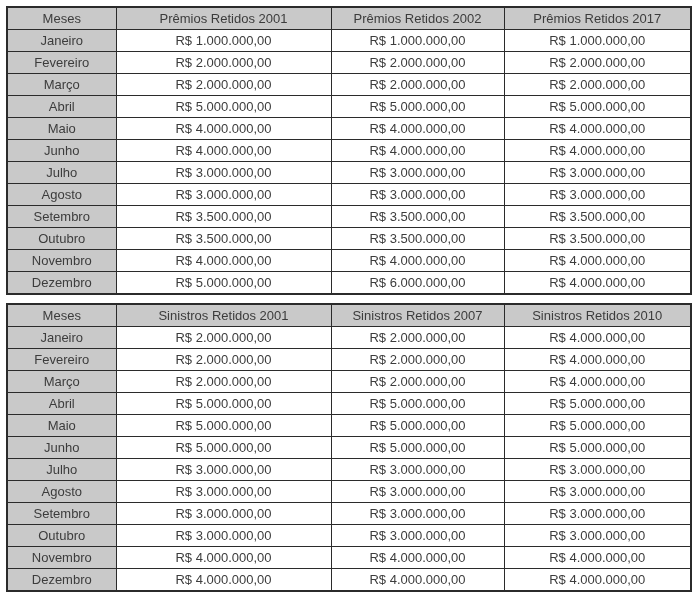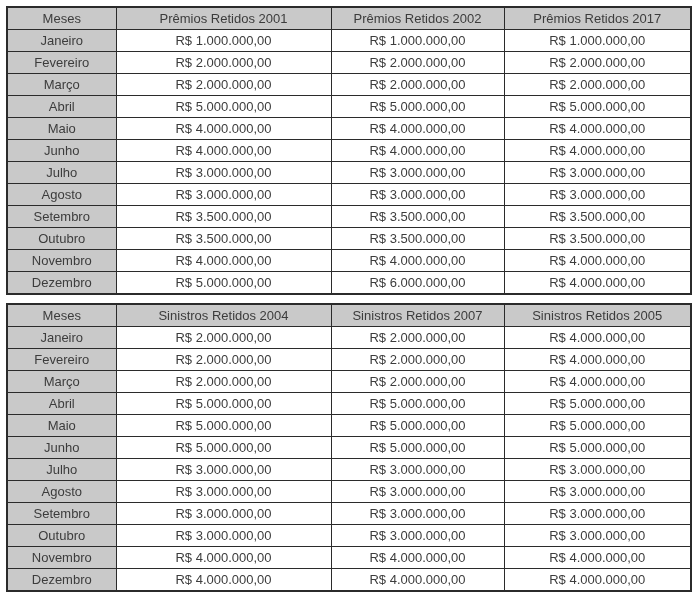--- a/index.html
+++ b/index.html
@@ -147,23 +147,23 @@
   <table class="data-table" data-table="1">
       <colgroup>
         <col class="c0">
         <col class="c1">
         <col class="c2">
         <col class="c3">
       </colgroup>
       <thead>
         <tr>
           <th>Meses</th>
-          <th>Sinistros Retidos 2004</th>
+          <th>Sinistros Retidos 2001</th>
           <th>Sinistros Retidos 2007</th>
-          <th>Sinistros Retidos 2005</th>
+          <th>Sinistros Retidos 2010</th>
         </tr>
       </thead>
       <tbody>
         <tr>
           <td class="month">Janeiro</td>
           <td class="val">R$ 2.000.000,00</td>
           <td class="val">R$ 2.000.000,00</td>
           <td class="val">R$ 4.000.000,00</td>
         </tr>
         <tr>

